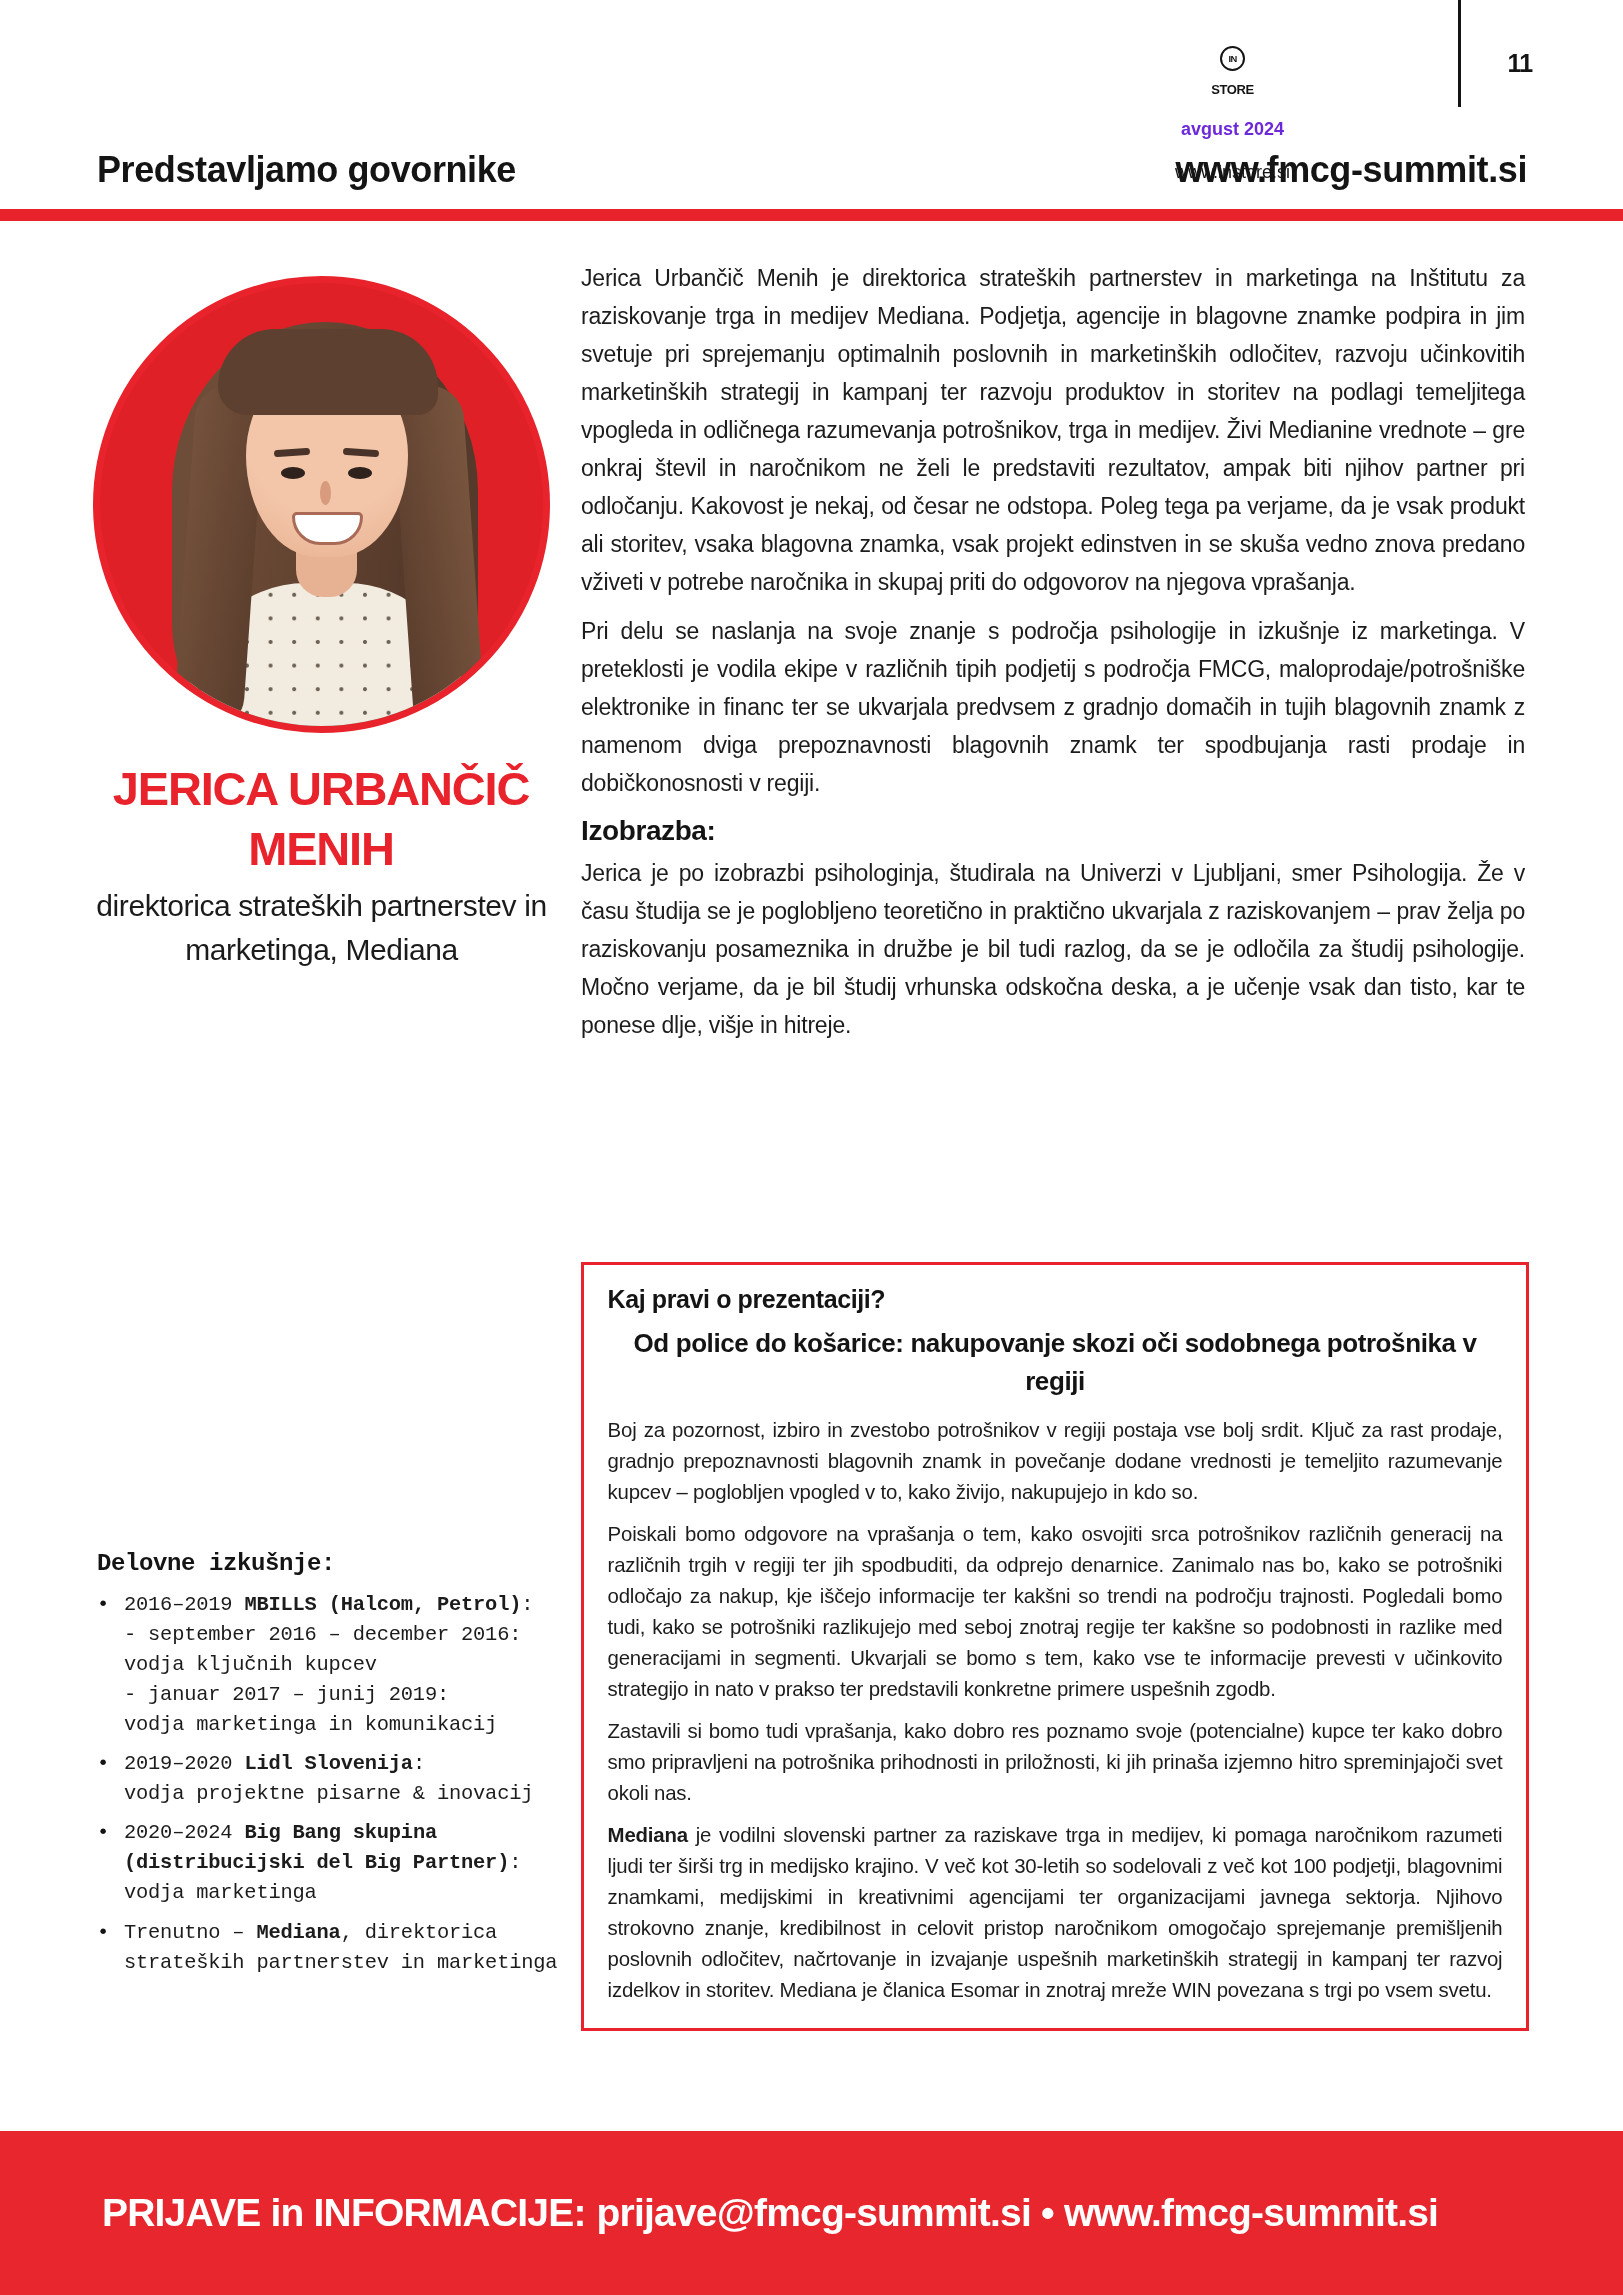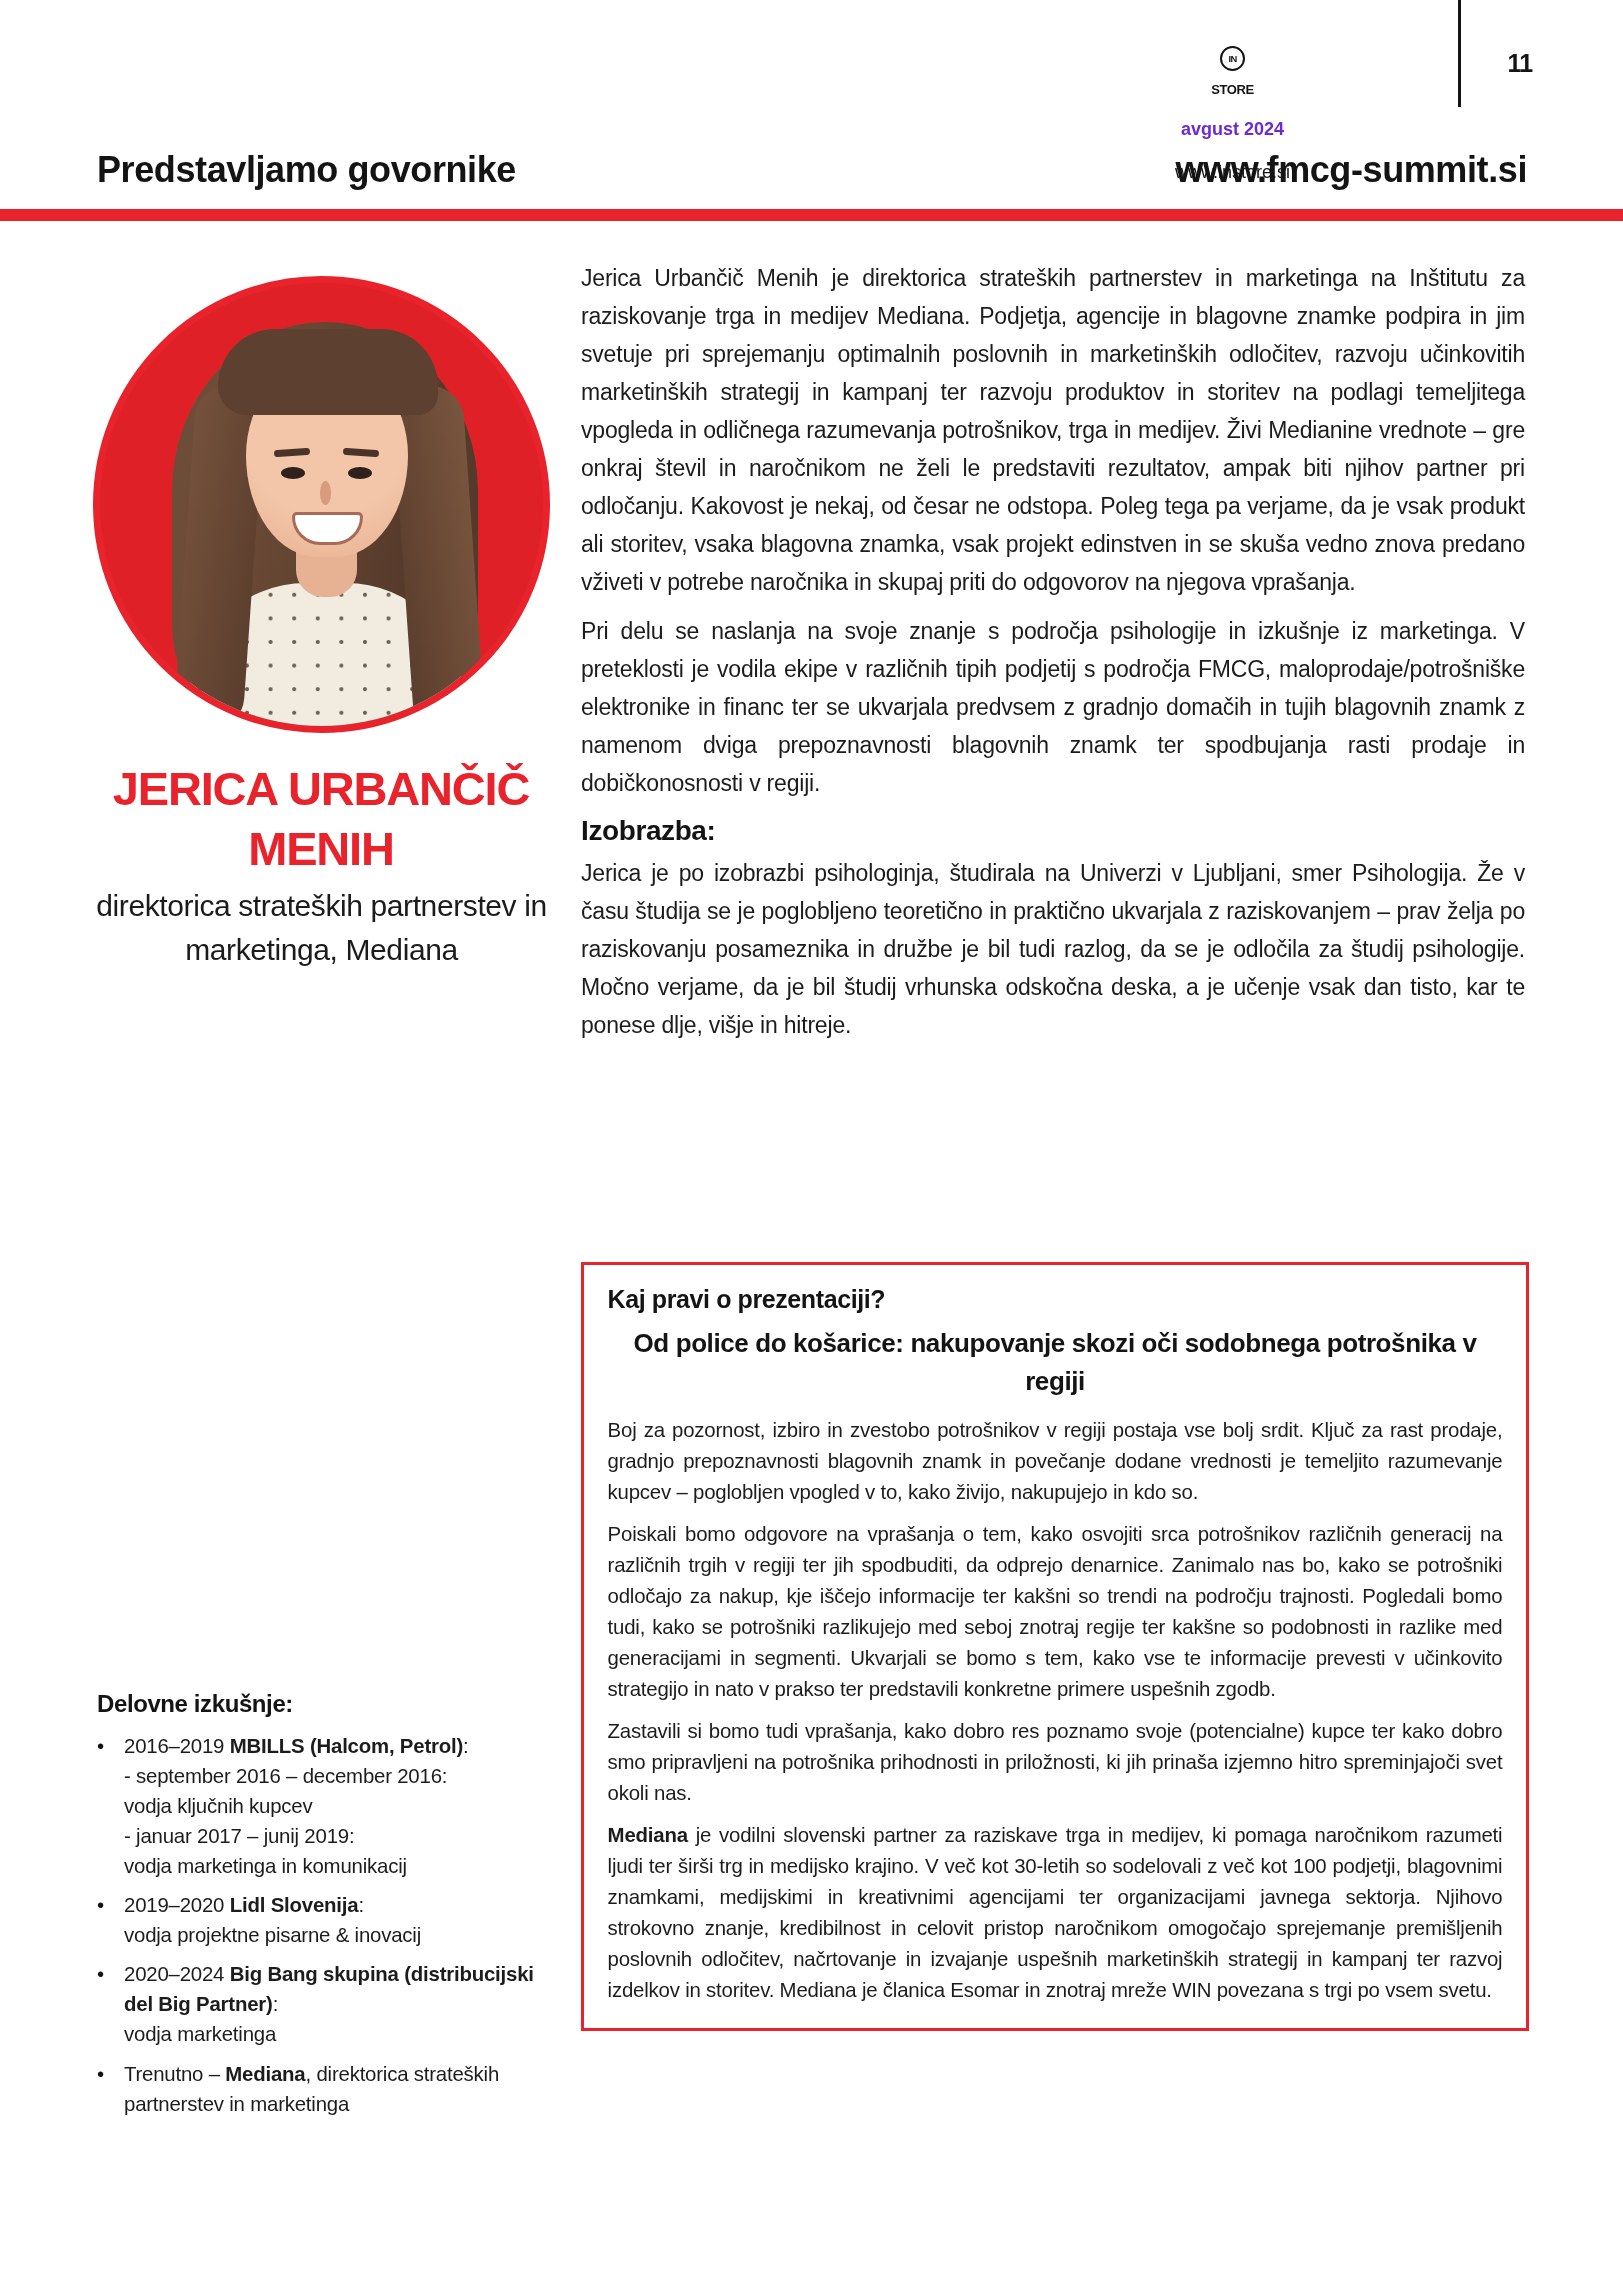--- a/index.html
+++ b/index.html
@@ -81,21 +81,21 @@
            border:3.9px solid #e8232b; background:#ffffff; padding:20.4px 23.6px 22px 23.6px; }
   .pres-kicker { font-size:25px; font-weight:800; color:#141414; letter-spacing:-0.4px; margin:0 0 9.4px 0; }
   .pres-title { font-size:26px; font-weight:800; line-height:38px; color:#141414;
            letter-spacing:-0.4px; margin:0 0 15.7px 0;text-align:center; }
   .pres-box p.body { font-size:20.4px; line-height:31px; text-align:justify; color:#1c1c1c;
            letter-spacing:-0.2px; margin:0 0 11px 0; }
   .pres-box p.body:last-child { margin-bottom:0; }
   .bold-lead { font-weight:800; }
 
   
-  .exp { position:absolute; left:97px; top:1690px; width:463px; }
+  .exp { position:absolute; left:97px; top:1550px; width:463px;font-family:Liberation Mono, monospace; }
   .exp-heading { font-size:24px; font-weight:800; color:#141414; letter-spacing:-0.4px; margin:0 0 12.6px 0; }
   .exp-item { display:flex; margin:0 0 9.4px 0; }
   .exp-marker { flex:0 0 27px; font-size:20.4px; line-height:30px; color:#141414; }
   .exp-content { flex:1; font-size:20.4px; line-height:30px; color:#1c1c1c; letter-spacing:-0.2px; }
   .exp-company { font-weight:800; }
   .exp-detail { font-size:20.4px; line-height:30px; }
 
   
   .banner { position:absolute; left:0; top:2131px; width:1623px; height:164px; background:#e8262e;
            display:flex; align-items:center; padding-left:102px; gap:11px; }
@@ -192,15 +192,19 @@
     </div>
 
     <div class="exp-item">
       <span class="exp-marker">•</span>
       <div class="exp-content">
         <div><span>Trenutno – </span><span class="exp-company">Mediana</span><span>, direktorica strateških partnerstev in marketinga</span></div>
       </div>
     </div>
   </div>
 
+  <div class="banner">
+    <span>PRIJAVE in INFORMACIJE:</span>
+    <span>prijave@fmcg-summit.si • www.fmcg-summit.si</span>
+  </div>
 
 </div>
 
 
 </body></html>

